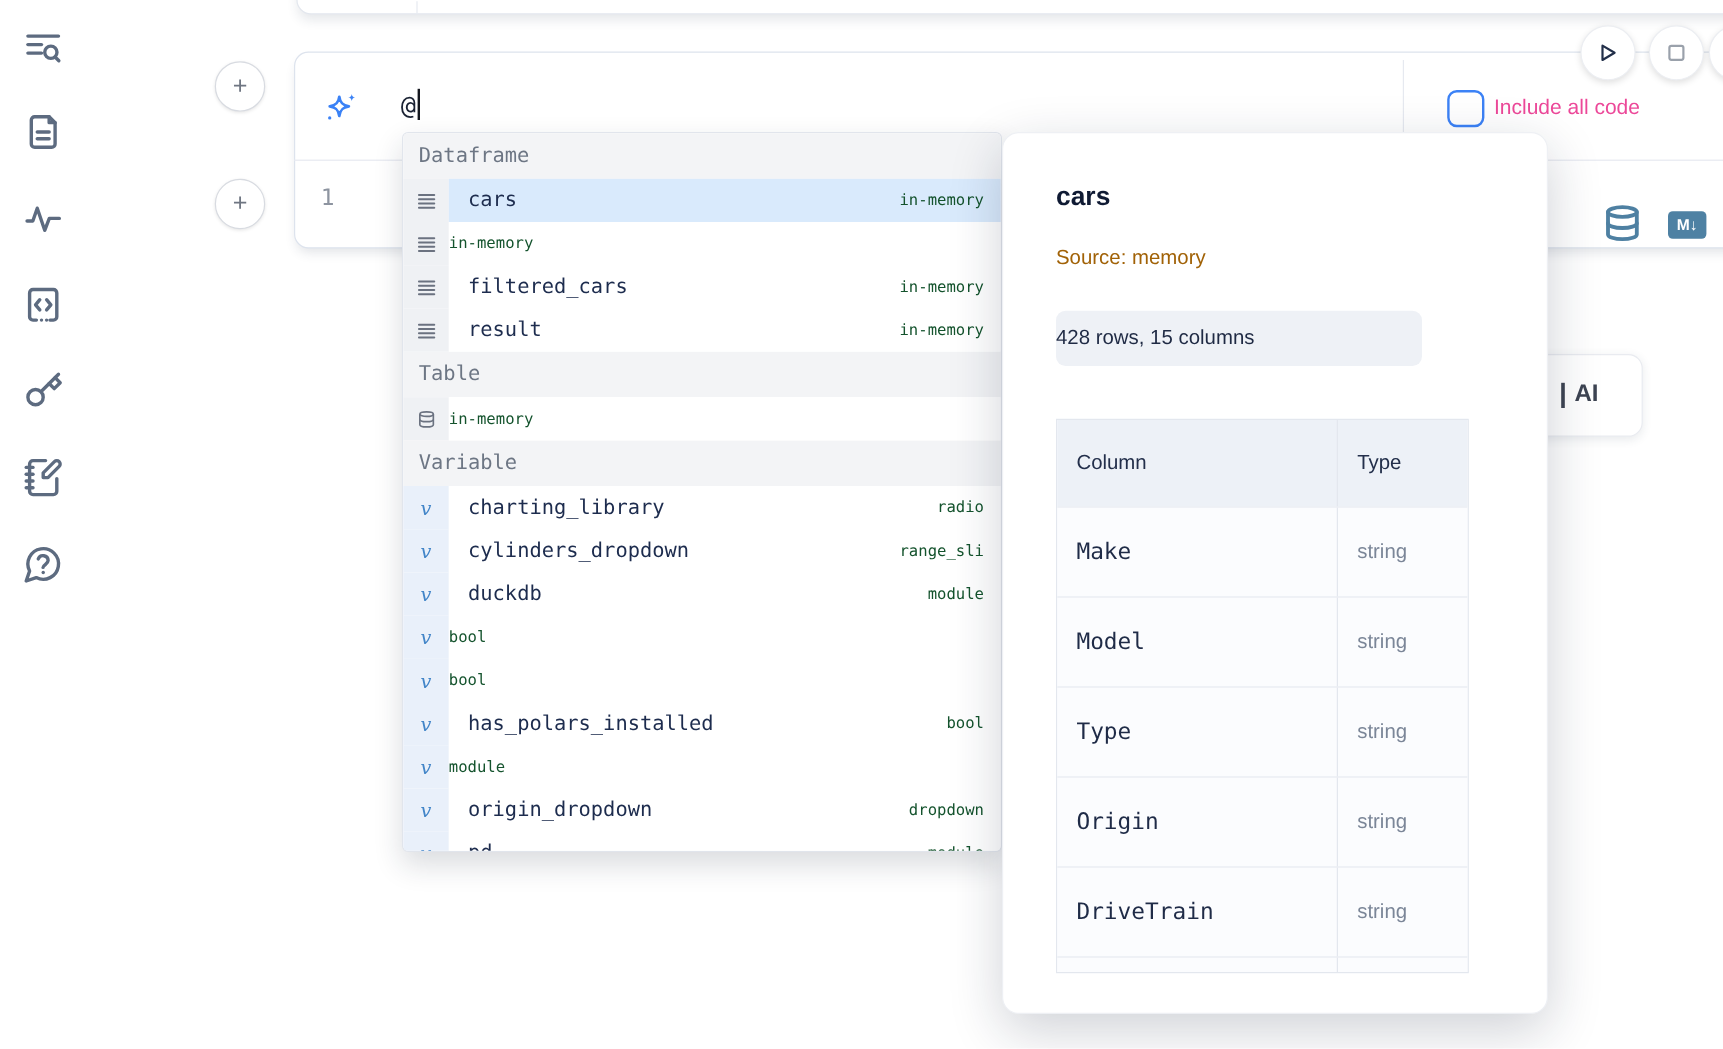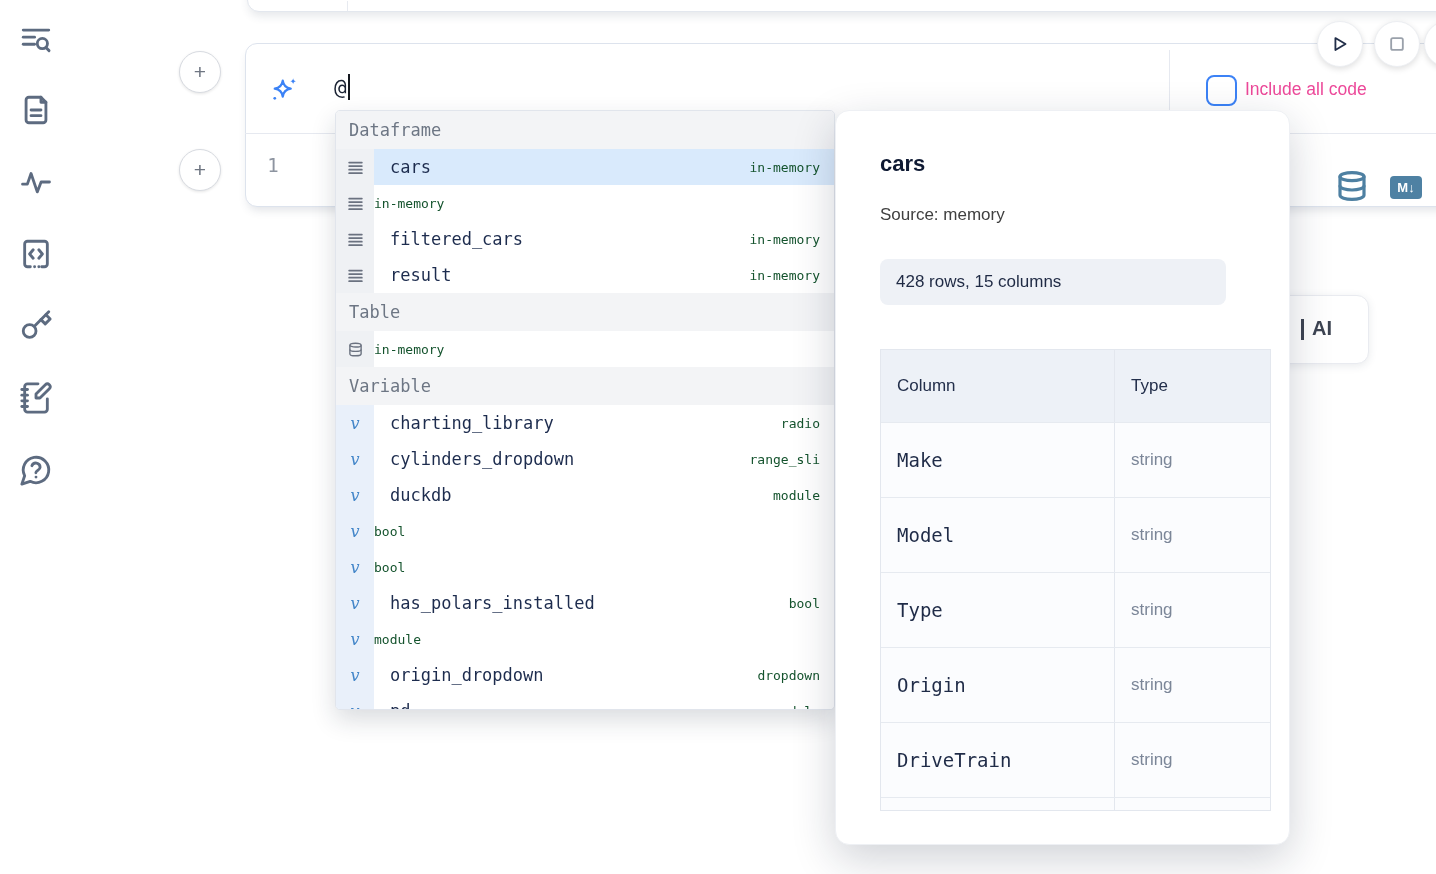--- a/index.html
+++ b/index.html
@@ -72,25 +72,25 @@
   .c-name{margin-left:16px;font-size:17px;color:#1d2c4e;font-family:"DejaVu Sans Mono",monospace;
           flex:1;white-space:nowrap;}
   .c-meta{margin-right:14px;font-size:13px;color:#14532d;font-family:"DejaVu Sans Mono",monospace;
           white-space:nowrap;}
 
   
   .popover{position:absolute;left:835px;top:110px;width:455px;height:735px;background:#fff;
            border:1px solid #eef0f4;border-radius:14px;box-shadow:0 14px 44px rgba(20,30,55,.20);
            z-index:7;box-sizing:border-box;}
   .pop-title{position:absolute;left:44px;top:40px;font-size:22px;font-weight:bold;color:#0f1a33;}
-  .pop-source{position:absolute;left:44px;top:94px;font-size:17px;color:#404040;}
-  .pop-badge{position:absolute;left:44px;top:148px;width:346px;height:46px;background:#eef1f6;
+  .pop-source{position:absolute;left:44px;top:94px;font-size:17px;color:#a16207;}
+  .pop-badge{position:absolute;left:44px;top:148px;width:305px;height:46px;background:#eef1f6;
              border-radius:8px;display:flex;align-items:center;box-sizing:border-box;
-             padding-left:16px;font-size:17px;color:#1f2a44;}
-  .dtable{position:absolute;left:44px;top:238px;width:391px;height:462px;border:1px solid #e3e7ee;
+             padding-left:0;font-size:17px;color:#1f2a44;}
+  .dtable{position:absolute;left:44px;top:238px;width:344px;height:462px;border:1px solid #e3e7ee;
           overflow:hidden;box-sizing:border-box;background:#fbfcfe;}
   .drow{display:flex;align-items:stretch;}
   .drow.head{height:72px;background:#edf1f7;}
   .drow.body{height:74px;border-top:1px solid #e6eaf0;background:#fbfcfe;}
   .dcell{display:flex;align-items:center;box-sizing:border-box;padding-left:16px;}
   .dcell.c1{width:233px;}
   .dcell.c2{flex:1;border-left:1px solid #e3e7ee;}
   .drow.head .dcell{font-size:17px;color:#232f4b;}
   .drow.body .c1{font-family:"DejaVu Sans Mono",monospace;font-size:19px;color:#1f2b47;}
   .drow.body .c2{font-size:17px;color:#7b8698;}

